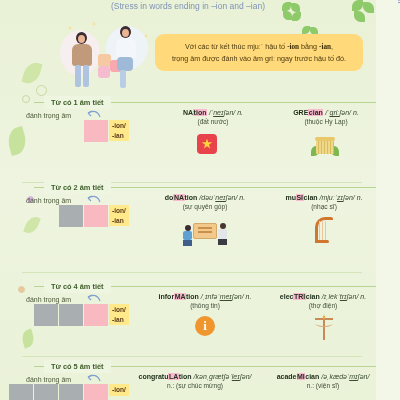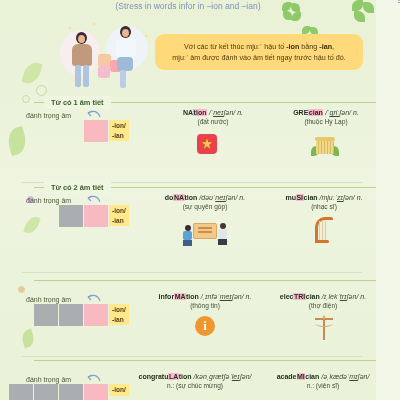--- a/index.html
+++ b/index.html
@@ -115,21 +115,21 @@
     top: 34px;
     width: 190px;
     padding: 7px 9px;
     background: #ffd97a;
     border-radius: 9px;
     text-align: center;
     font-size: 7.2px;
     line-height: 1.55;
     color: #4b3a10;
   }
-  .callout b { color: #3a2c06; }
+  .callout b { color: #3a2c06; font-family: Liberation Serif, serif; }
 
   
   .section {
     position: absolute;
     left: 0;
     width: 376px;
   }
   .sec-head {
     position: absolute;
     left: 34px;
@@ -349,21 +349,21 @@
   <div class="dot-circ" style="left:36px;top:85px;width:9px;height:9px;"></div>
   <div class="dot-circ" style="left:27px;top:196px;width:5px;height:5px;background:#d7b6e0;border-color:#d7b6e0;"></div>
   <div class="dot-circ" style="left:18px;top:286px;width:5px;height:5px;background:#e7c9a0;border-color:#e7c9a0;"></div>
 
   <div class="unit-strip">
     <div class="unit-text">
       <span> Festivals in Viet Nam</span>
     </div>
   </div>
 
-  <div class="subtitle">(Stress in words infor in –ion and –ian)</div>
+  <div class="subtitle">(Stress in words ending in –ion and –ian)</div>
 
   <div class="illus">
     <div class="blob" style="left:2px;top:12px;width:40px;height:46px;background:#f7eef0;"></div>
     <div class="blob" style="left:48px;top:8px;width:42px;height:44px;background:#eef3f8;"></div>
     <div class="sparkle" style="left:10px;top:8px;"></div>
     <div class="sparkle" style="left:86px;top:16px;"></div>
     <div class="sparkle" style="left:34px;top:4px;"></div>
 
     <div class="puzzle" style="left:40px;top:36px;width:13px;height:13px;background:#f5c9a1;"></div>
     <div class="puzzle" style="left:52px;top:42px;width:12px;height:12px;background:#f8a8ae;"></div>
@@ -383,21 +383,21 @@
       <div class="body" style="left:2px;top:12px;width:20px;height:20px;background:#f3f6fa;"></div>
       <div class="leg" style="left:3px;top:31px;width:16px;height:14px;background:#9fb9d8;border-radius:4px;"></div>
       <div class="leg" style="left:6px;top:44px;width:6px;height:18px;background:#b9cee6;"></div>
     </div>
   </div>
 
   <div class="callout">
     <div>
       <span>Với các từ kết thúc mjuːˈ hậu tố </span><b>-ion</b><span> bằng </span><b>-ian</b><span>,</span>
     </div>
-    <div>mjuːˈ âm được đánh vào âm tiết ngay trước hậu tố đó.</div>
+    <div>trọng âm được đánh vào âm griː ngay trước hậu tố đó.</div>
   </div>
 
   <div class="section" style="top:96px;">
     <div class="sec-head">
       <div class="rule-l"></div>
       <div class="pill">Từ có 1 âm tiết</div>
       <div class="rule-r"></div>
     </div>
     <div class="stress-label" style="top:16px;">đánh trọng âm</div>
     <svg class="arrow-ic" style="left:86px;top:13px;" viewBox="0 0 16 10">
@@ -503,20 +503,21 @@
         <div class="strings"></div>
         <div class="base"></div>
       </div>
     </div>
   </div>
   <div class="divider" style="top:272px;"></div>
 
   <div class="section" style="top:280px;">
     <div class="sec-head">
       <div class="rule-l"></div>
+      <div class="pill">Từ có 4 âm tiết</div>
       <div class="rule-r"></div>
     </div>
     <div class="stress-label" style="top:16px;">đánh trọng âm</div>
     <svg class="arrow-ic" style="left:86px;top:13px;" viewBox="0 0 16 10">
       <path d="M2 4 C7 1, 12 2, 14 8" stroke="#7f9fd4" stroke-width="1.1" fill="none"></path>
       <path d="M2 4 L6 2 M2 4 L5 7" stroke="#7f9fd4" stroke-width="1.1" fill="none"></path>
     </svg>
     <div class="boxes" style="left:34px;top:24px;">
       <div class="sq"></div>
       <div class="sq"></div>
@@ -554,20 +555,21 @@
         <div class="wire"></div>
         <div class="bolt"></div>
       </div>
     </div>
   </div>
   <div class="divider" style="top:356px;"></div>
 
   <div class="section" style="top:360px;">
     <div class="sec-head">
       <div class="rule-l"></div>
+      <div class="pill">Từ có 5 âm tiết</div>
       <div class="rule-r"></div>
     </div>
     <div class="stress-label" style="top:16px;">đánh trọng âm</div>
     <svg class="arrow-ic" style="left:86px;top:13px;" viewBox="0 0 16 10">
       <path d="M2 4 C7 1, 12 2, 14 8" stroke="#7f9fd4" stroke-width="1.1" fill="none"></path>
       <path d="M2 4 L6 2 M2 4 L5 7" stroke="#7f9fd4" stroke-width="1.1" fill="none"></path>
     </svg>
     <div class="boxes" style="left:9px;top:24px;">
       <div class="sq"></div>
       <div class="sq"></div>

